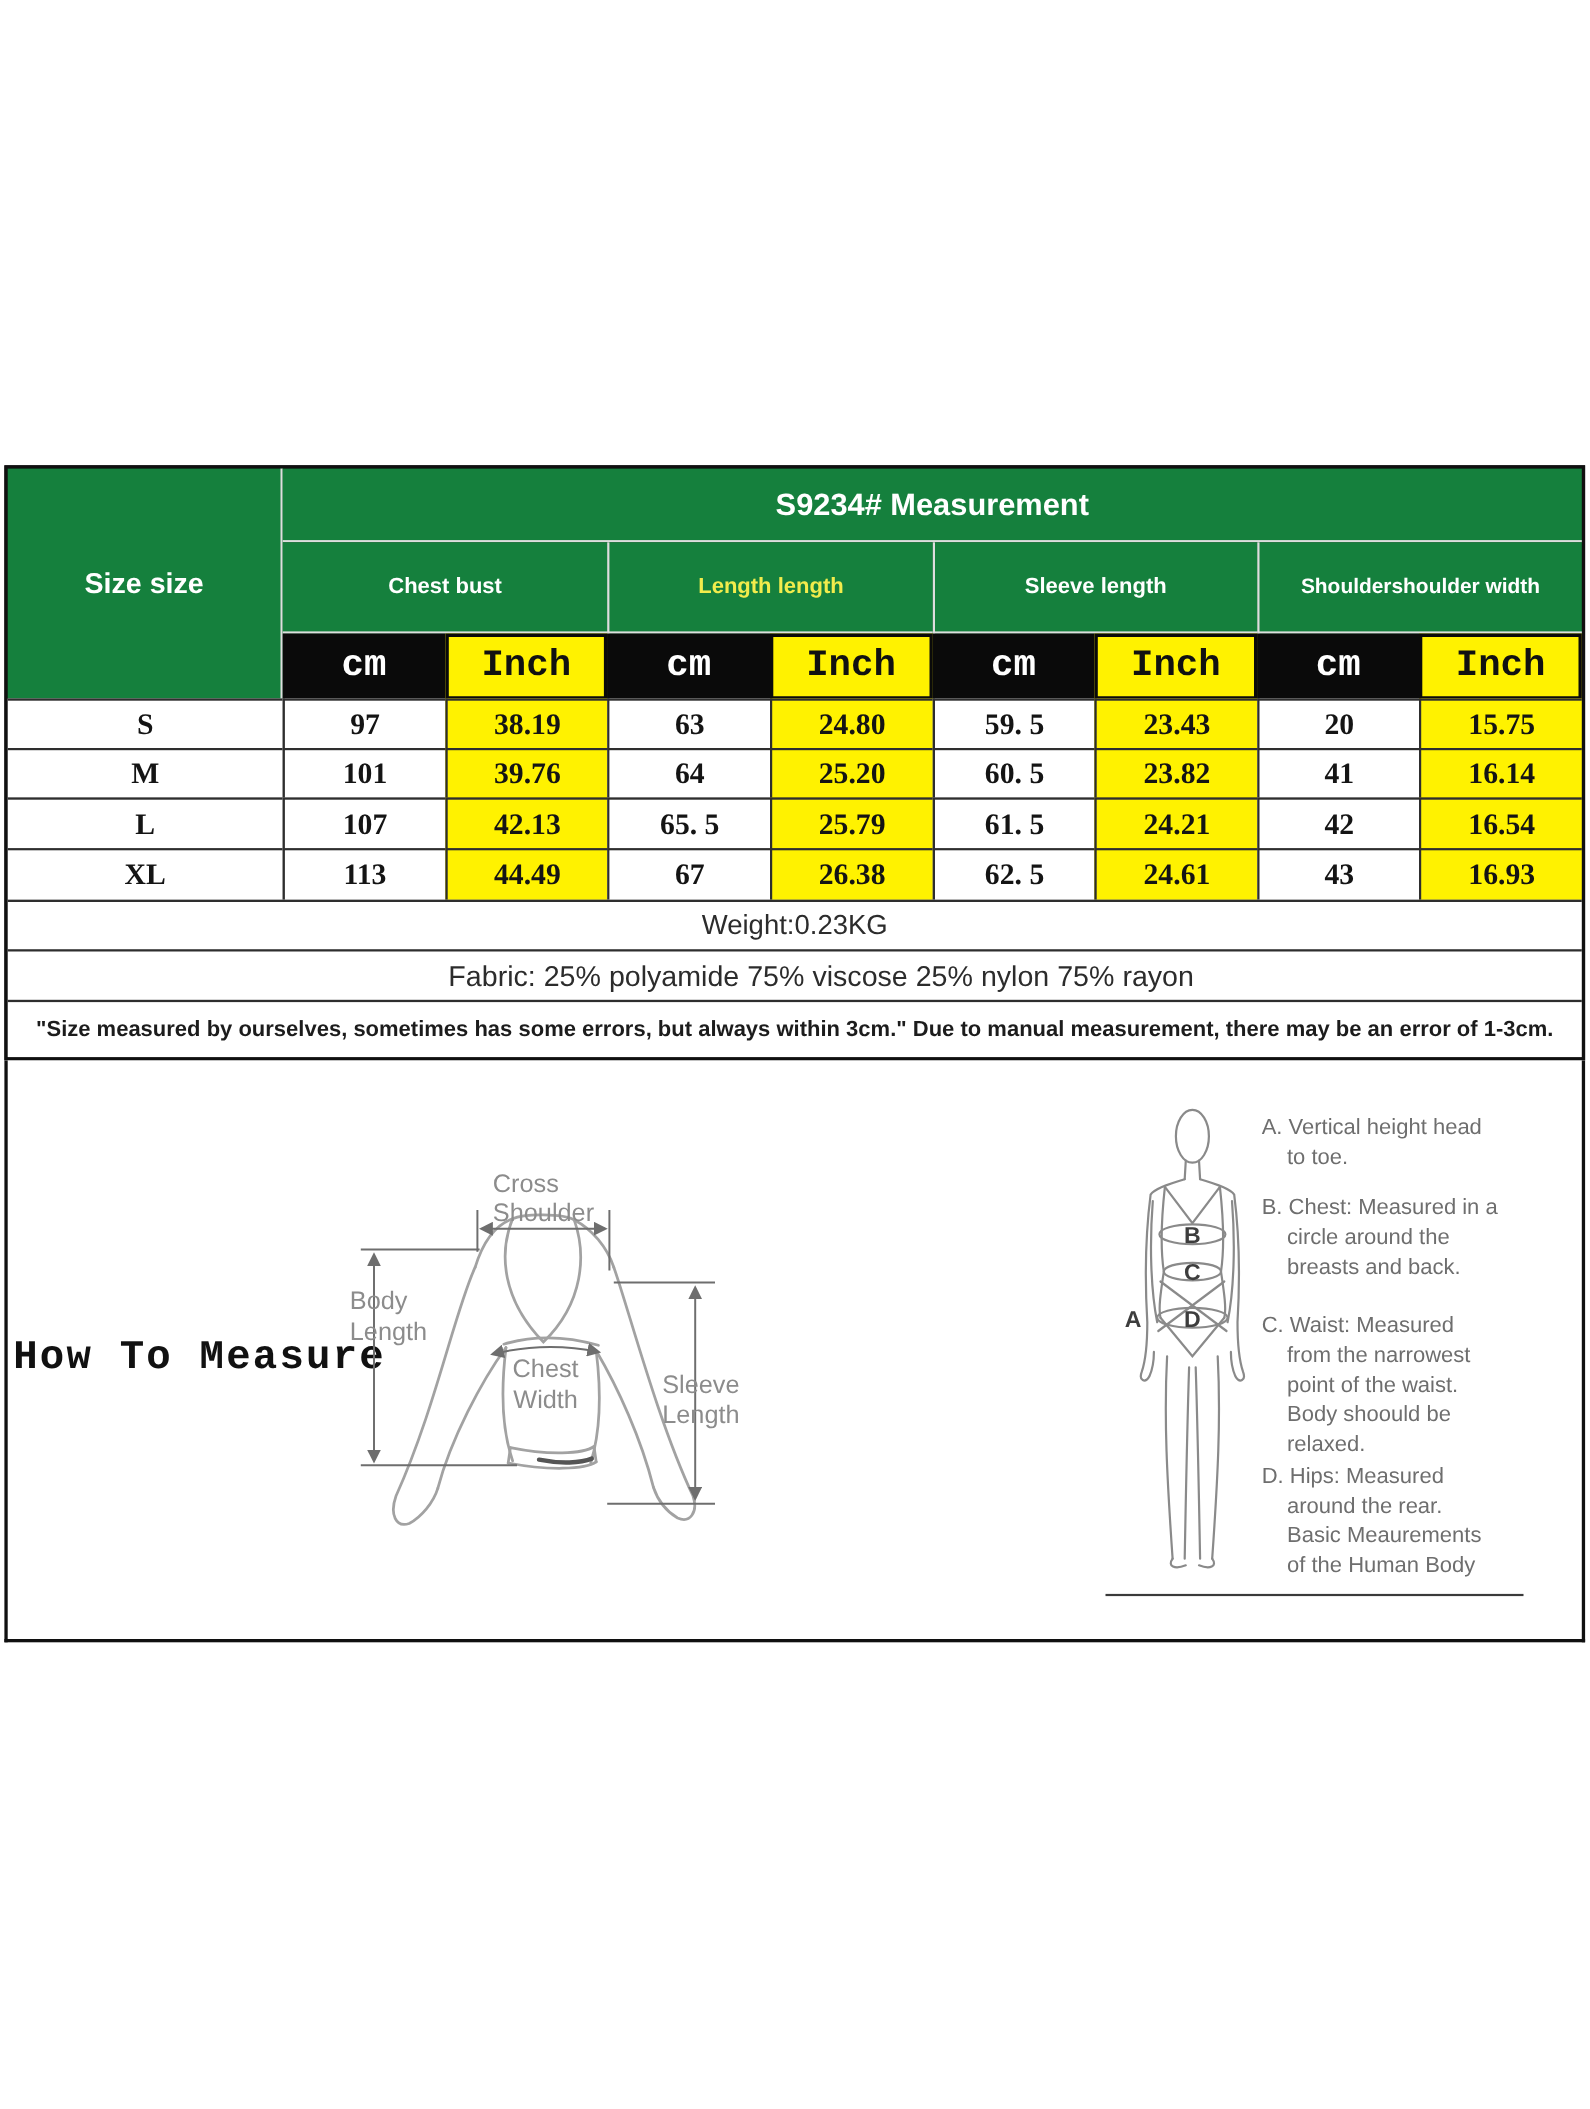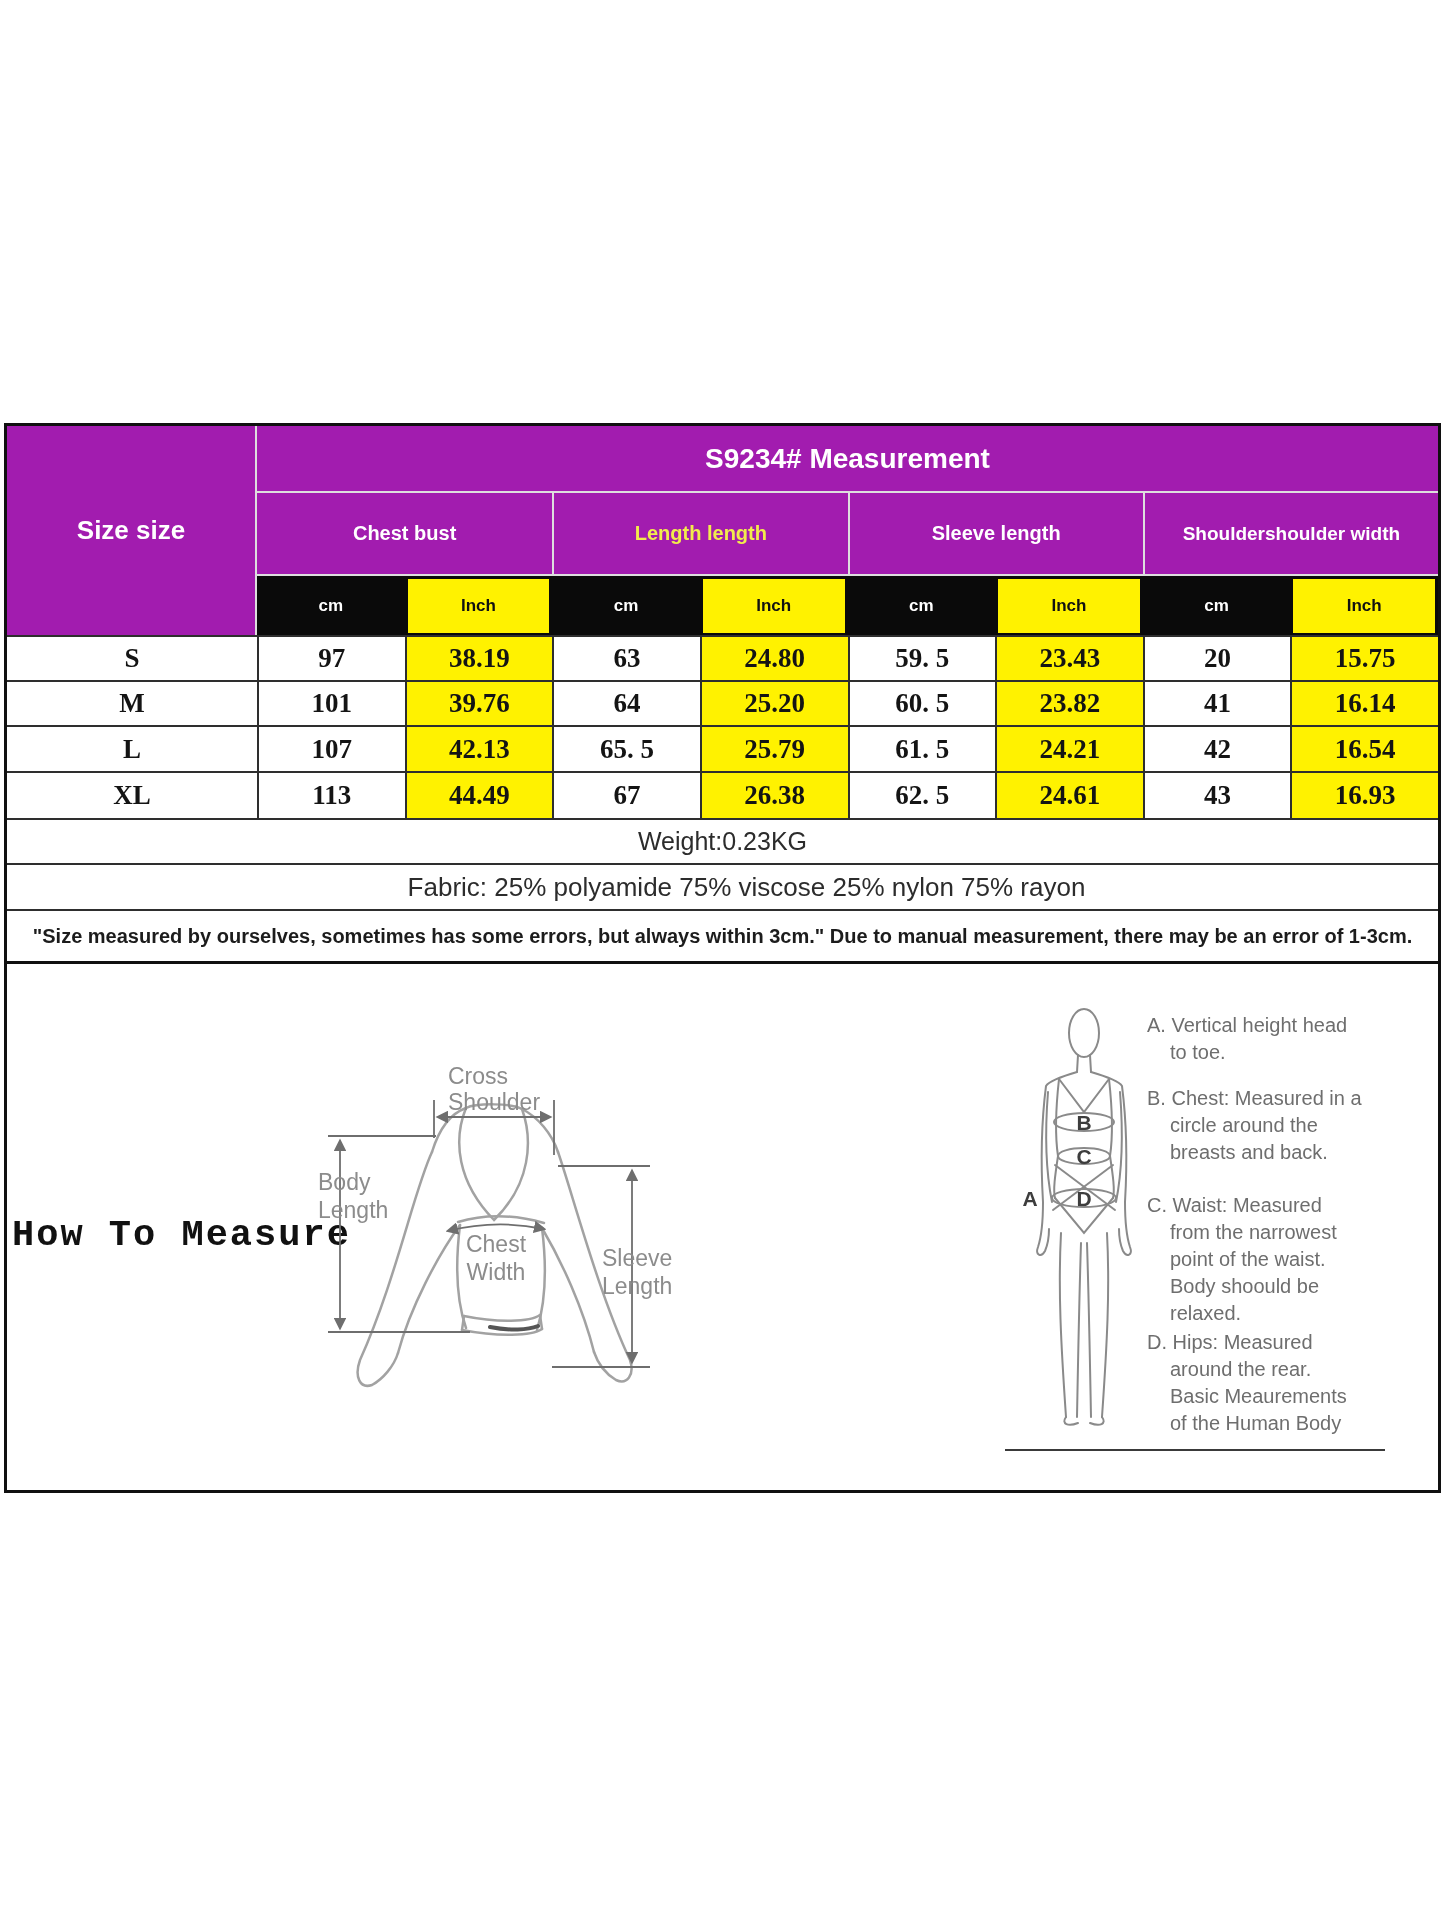--- a/index.html
+++ b/index.html
@@ -7,28 +7,28 @@
 
   
   .size-table{
     position:absolute;left:4px;top:423px;width:1437px;
     border:3px solid #101010;background:#0a0a0a;box-sizing:border-box;
     display:grid;
     grid-template-columns:250px repeat(8,1fr);
     grid-template-rows:67px 83px 59px 45px 45px 46px 47px 45px 46px 52px;
   }
   .size-table div{box-sizing:border-box;display:flex;align-items:center;justify-content:center;}
-  .hcell{background:#a21caf;color:#fff;}
+  .hcell{background:#15803d;color:#fff;}
   .cell-sizehdr{grid-column:1;grid-row:1/4;border-right:2px solid #dedede;font-size:26px;font-weight:600;}
   .cell-title{grid-column:2/10;grid-row:1;border-bottom:2px solid #dedede;font-size:28px;font-weight:700;}
   .grp{grid-row:2;border-bottom:2px solid #dedede;font-size:20px;font-weight:600;}
   .grp.gsep{border-left:2px solid #dedede;}
   .grp-shoulder{font-size:19px;}
   .ylw-text{color:#f2ec4c;}
-  .unit{grid-row:3;font-family:Liberation Sans, sans-serif;font-weight:700;font-size:17px;}
+  .unit{grid-row:3;font-family:Liberation Mono, monospace;font-weight:700;font-size:34px;}
   .unit-cm{background:#0a0a0a;color:#fff;}
   .unit-in{background:#fff200;color:#111;border:3px solid #0a0a0a;border-bottom:2px solid #0a0a0a;text-align:center;}
   .dcell{background:#fff;color:#141414;border-top:2px solid #2e2e2e;font-family:"Liberation Serif",serif;font-weight:600;font-size:27px;}
   .dcell.vsep{border-left:2px solid #2e2e2e;}
   .dcell.yellow{background:#fff200;}
   .fullrow{grid-column:1/10;background:#fff;border-top:2px solid #2e2e2e;color:#2c2c2c;}
   .row-weight{font-size:25px;}
   .row-fabric{font-size:26px;padding-left:48px;}
   .row-note{font-size:20px;font-weight:700;color:#1c1c1c;}
 

